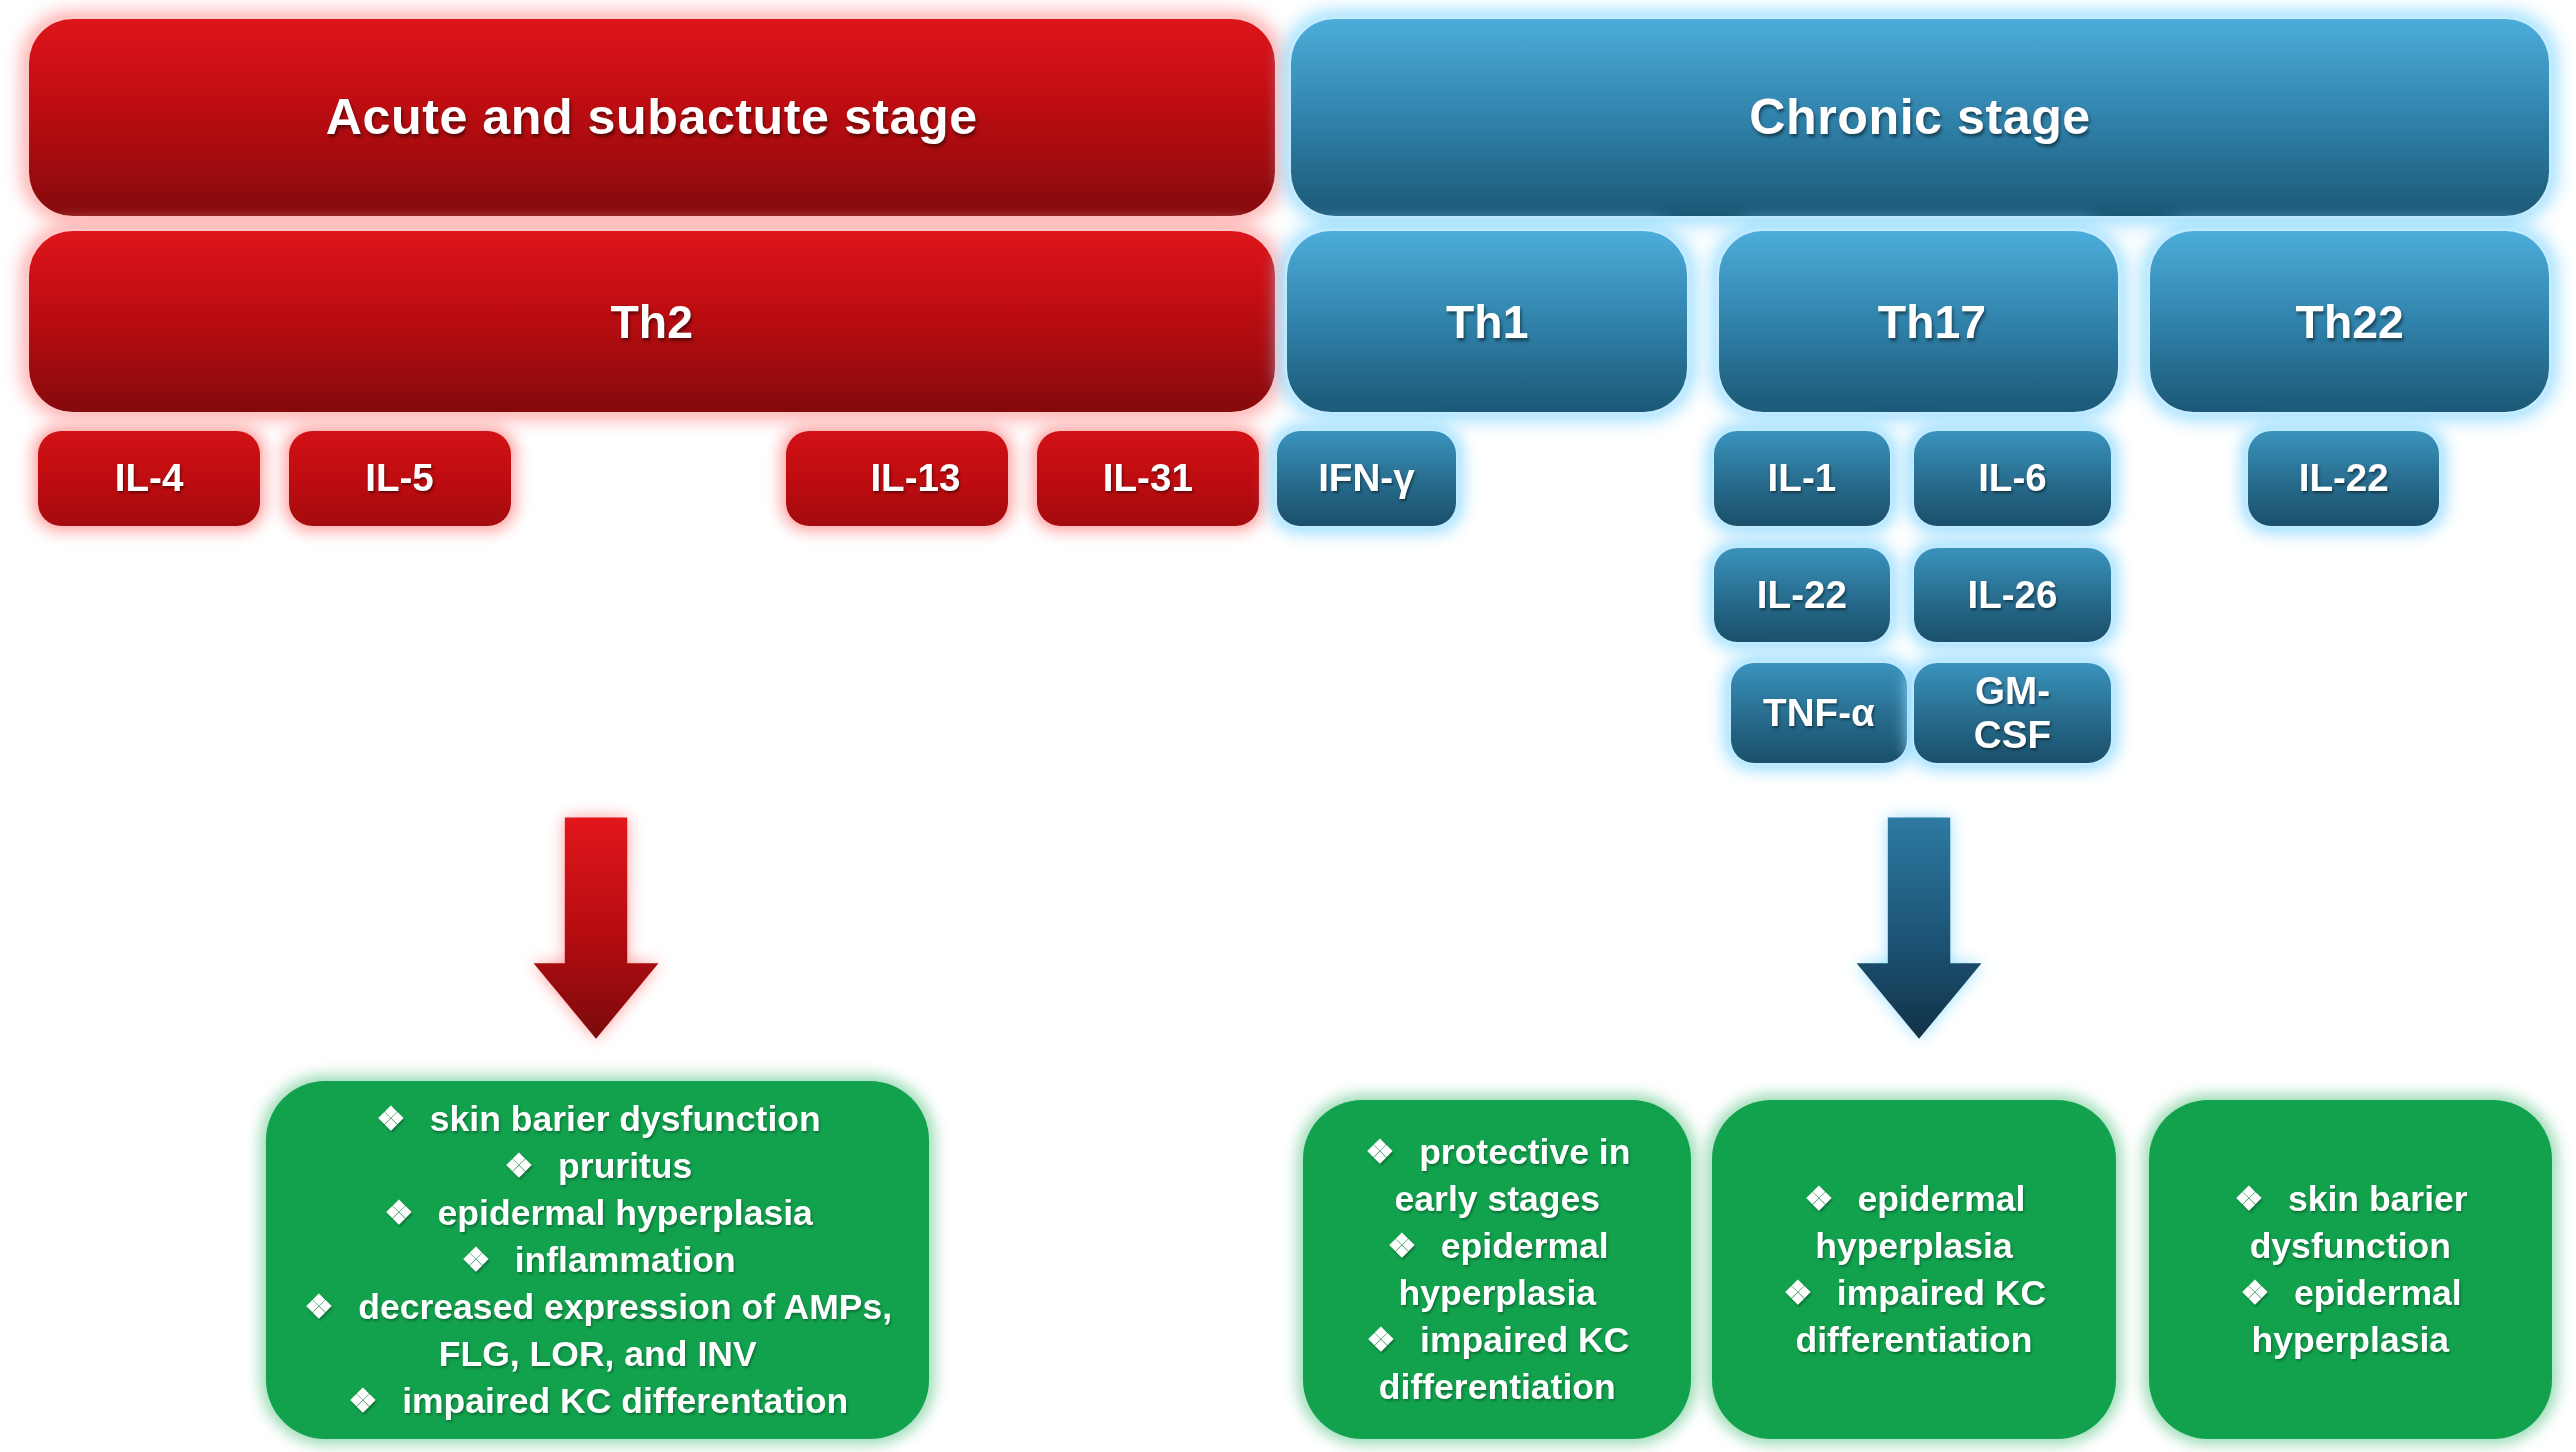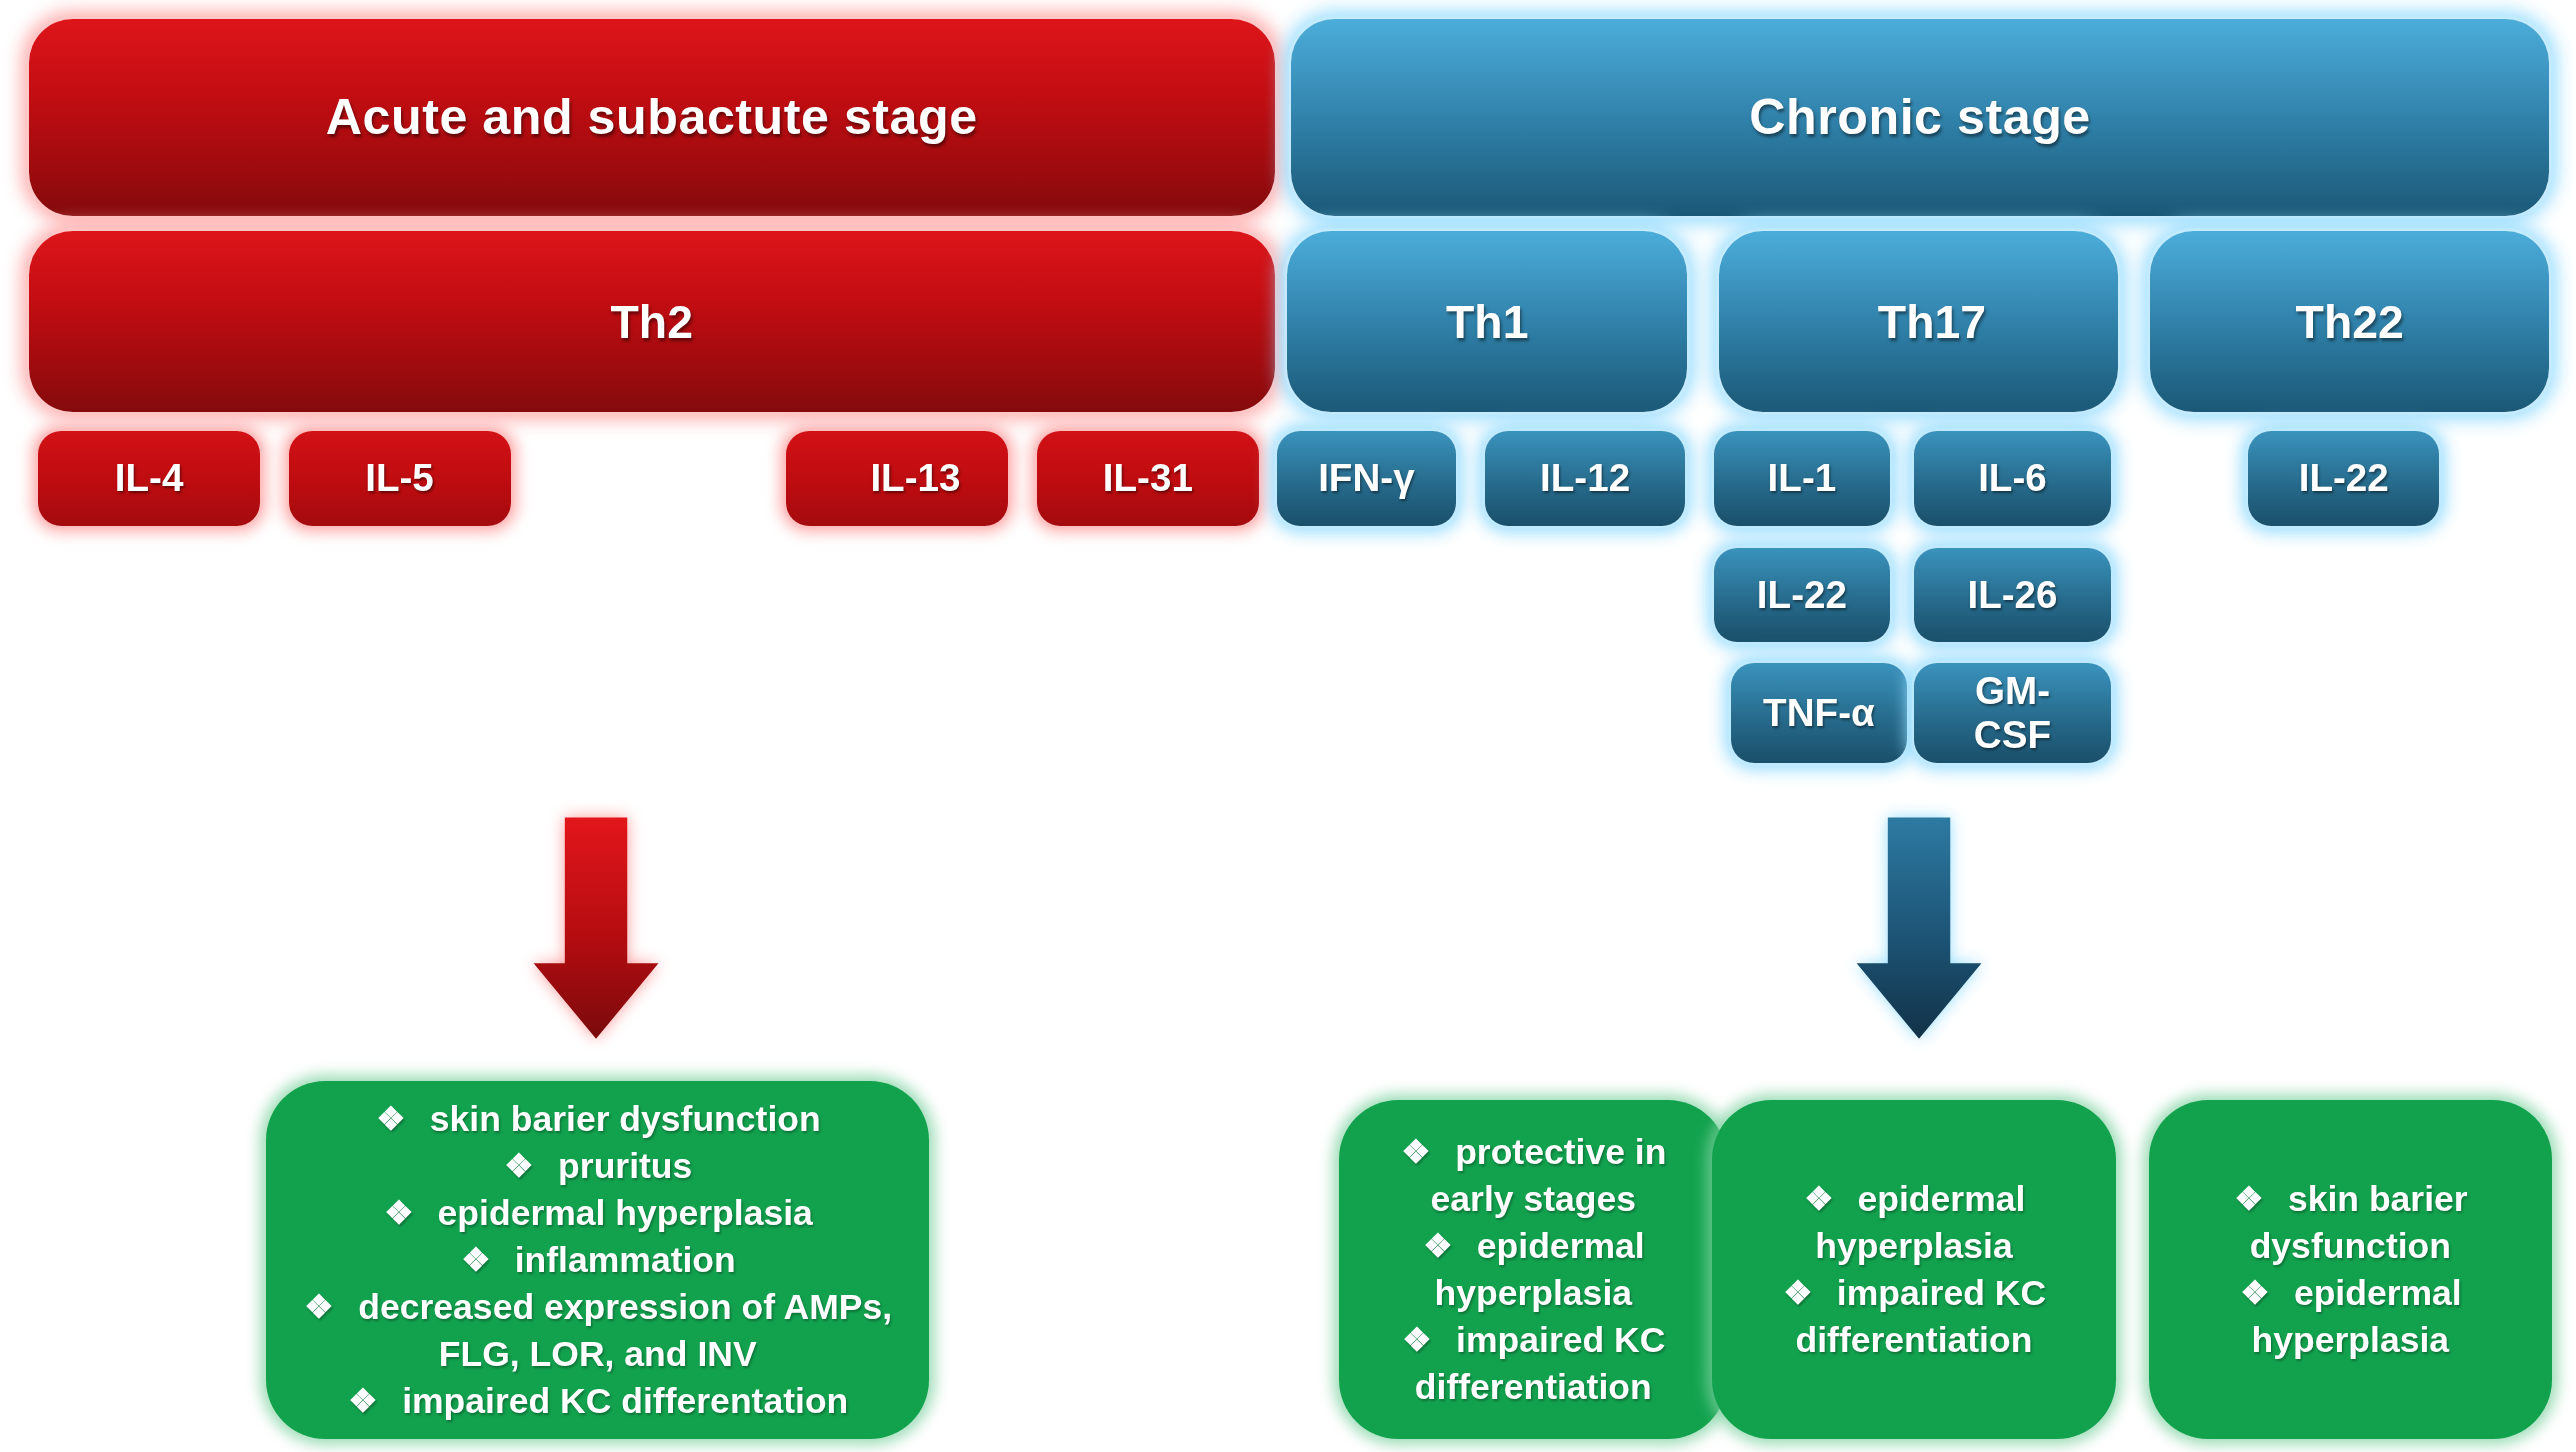--- a/index.html
+++ b/index.html
@@ -109,23 +109,20 @@
   <div class="abs box red-sm f-cy" style="left:30.53%;top:29.68%;width:8.62%;height:6.50%;padding-left:36px;">
     <span class="lbl">IL-13</span>
   </div>
   <div class="abs box red-sm f-cy" style="left:40.25%;top:29.68%;width:8.62%;height:6.50%;">
     <span class="lbl">IL-31</span>
   </div>
 
   <div class="abs box blue-sm f-cy" style="left:49.56%;top:29.68%;width:6.97%;height:6.50%;">
     <span class="lbl">IFN-γ</span>
   </div>
-  <div class="abs box blue-sm f-cy" style="left:57.66%;top:29.68%;width:7.75%;height:6.50%;">
-    <span class="lbl">IL-12</span>
-  </div>
 
   <div class="abs box blue-sm f-cy" style="left:66.54%;top:29.68%;width:6.82%;height:6.50%;">
     <span class="lbl">IL-1</span>
   </div>
   <div class="abs box blue-sm f-cy" style="left:74.32%;top:29.68%;width:7.61%;height:6.50%;">
     <span class="lbl">IL-6</span>
   </div>
   <div class="abs box blue-sm f-cy" style="left:66.54%;top:37.72%;width:6.82%;height:6.50%;">
     <span class="lbl">IL-22</span>
   </div>
@@ -168,21 +165,21 @@
 
   <div class="abs box green" style="left:10.34%;top:74.42%;width:25.73%;height:24.66%;">
     <div class="bullet"><span class="bi">❖</span><span class="lbl">skin barier dysfunction</span></div>
     <div class="bullet"><span class="bi">❖</span><span class="lbl">pruritus</span></div>
     <div class="bullet"><span class="bi">❖</span><span class="lbl">epidermal hyperplasia</span></div>
     <div class="bullet"><span class="bi">❖</span><span class="lbl">inflammation</span></div>
     <div class="bullet"><span class="bi">❖</span><span class="lbl">decreased expression of AMPs, FLG, LOR, and INV</span></div>
     <div class="bullet"><span class="bi">❖</span><span class="lbl">impaired KC differentation</span></div>
   </div>
 
-  <div class="abs box green" style="left:50.59%;top:75.73%;width:15.07%;height:23.35%;margin-left:36px;">
+  <div class="abs box green" style="left:50.59%;top:75.73%;width:15.07%;height:23.35%;">
     <div class="bullet"><span class="bi">❖</span><span class="lbl">protective in early stages</span></div>
     <div class="bullet"><span class="bi">❖</span><span class="lbl">epidermal hyperplasia</span></div>
     <div class="bullet"><span class="bi">❖</span><span class="lbl">impaired KC differentiation</span></div>
   </div>
 
   <div class="abs box green" style="left:66.47%;top:75.73%;width:15.66%;height:23.35%;">
     <div class="bullet"><span class="bi">❖</span><span class="lbl">epidermal hyperplasia</span></div>
     <div class="bullet"><span class="bi">❖</span><span class="lbl">impaired KC differentiation</span></div>
   </div>
 

